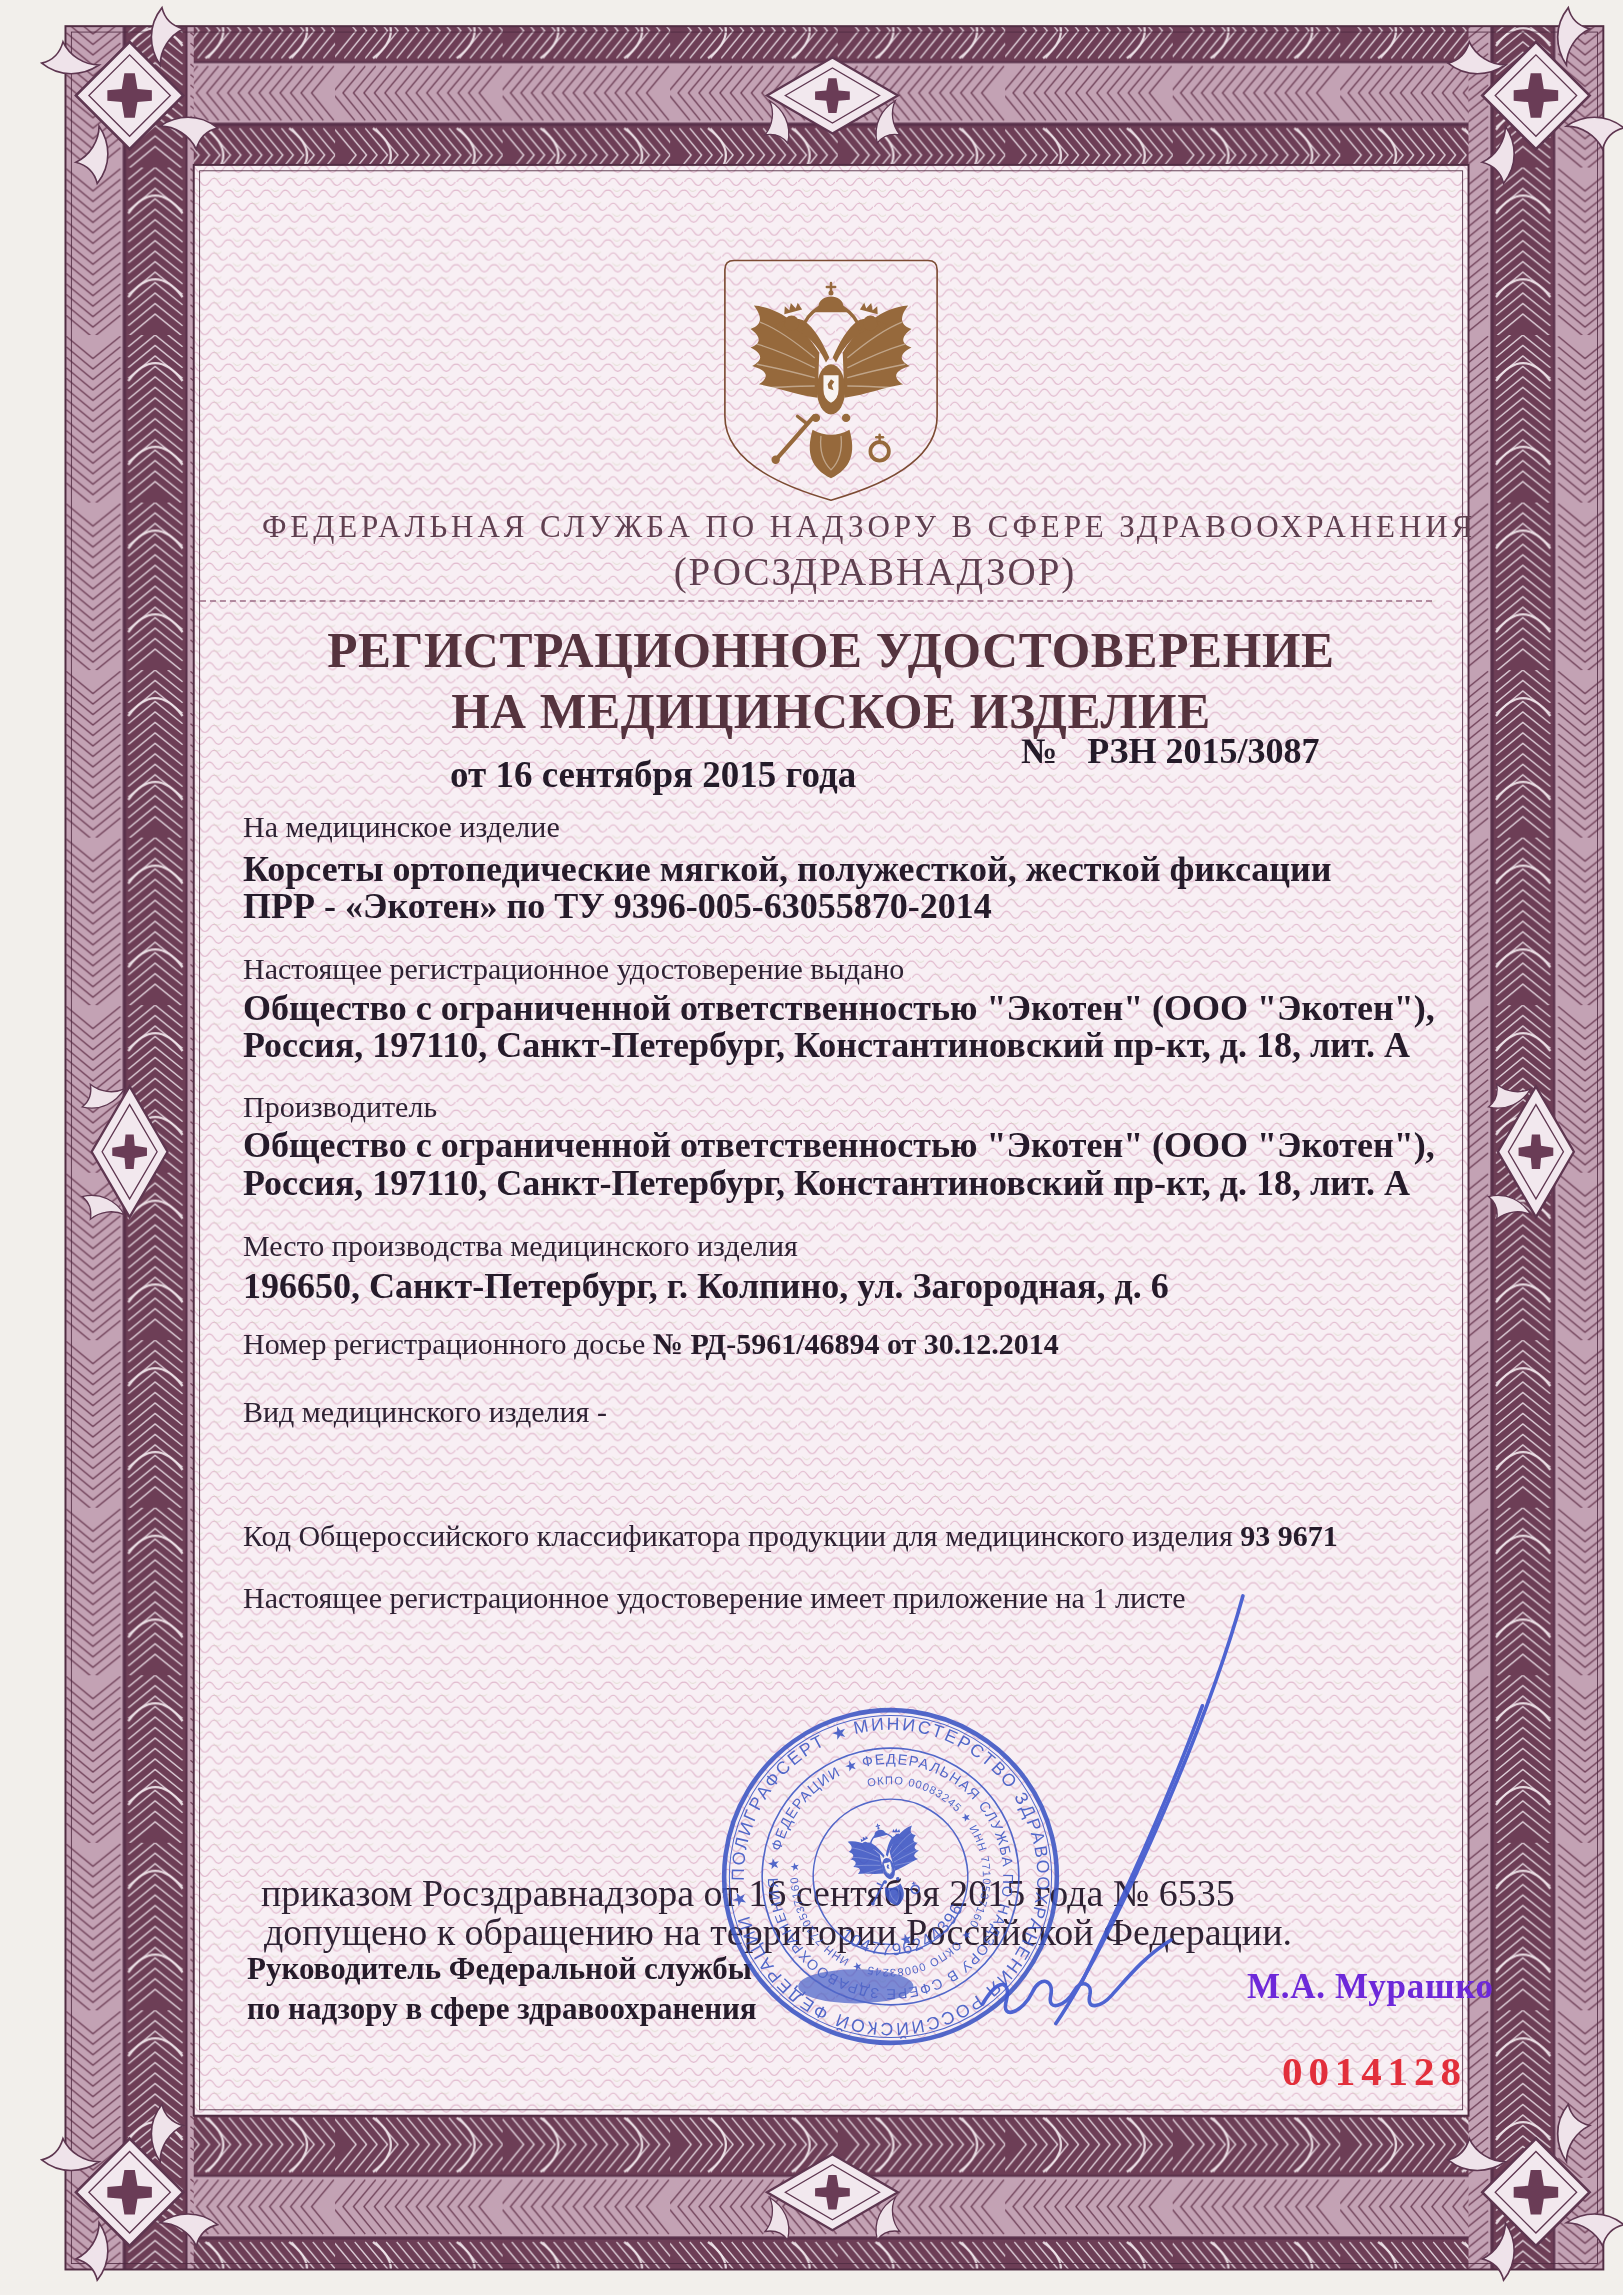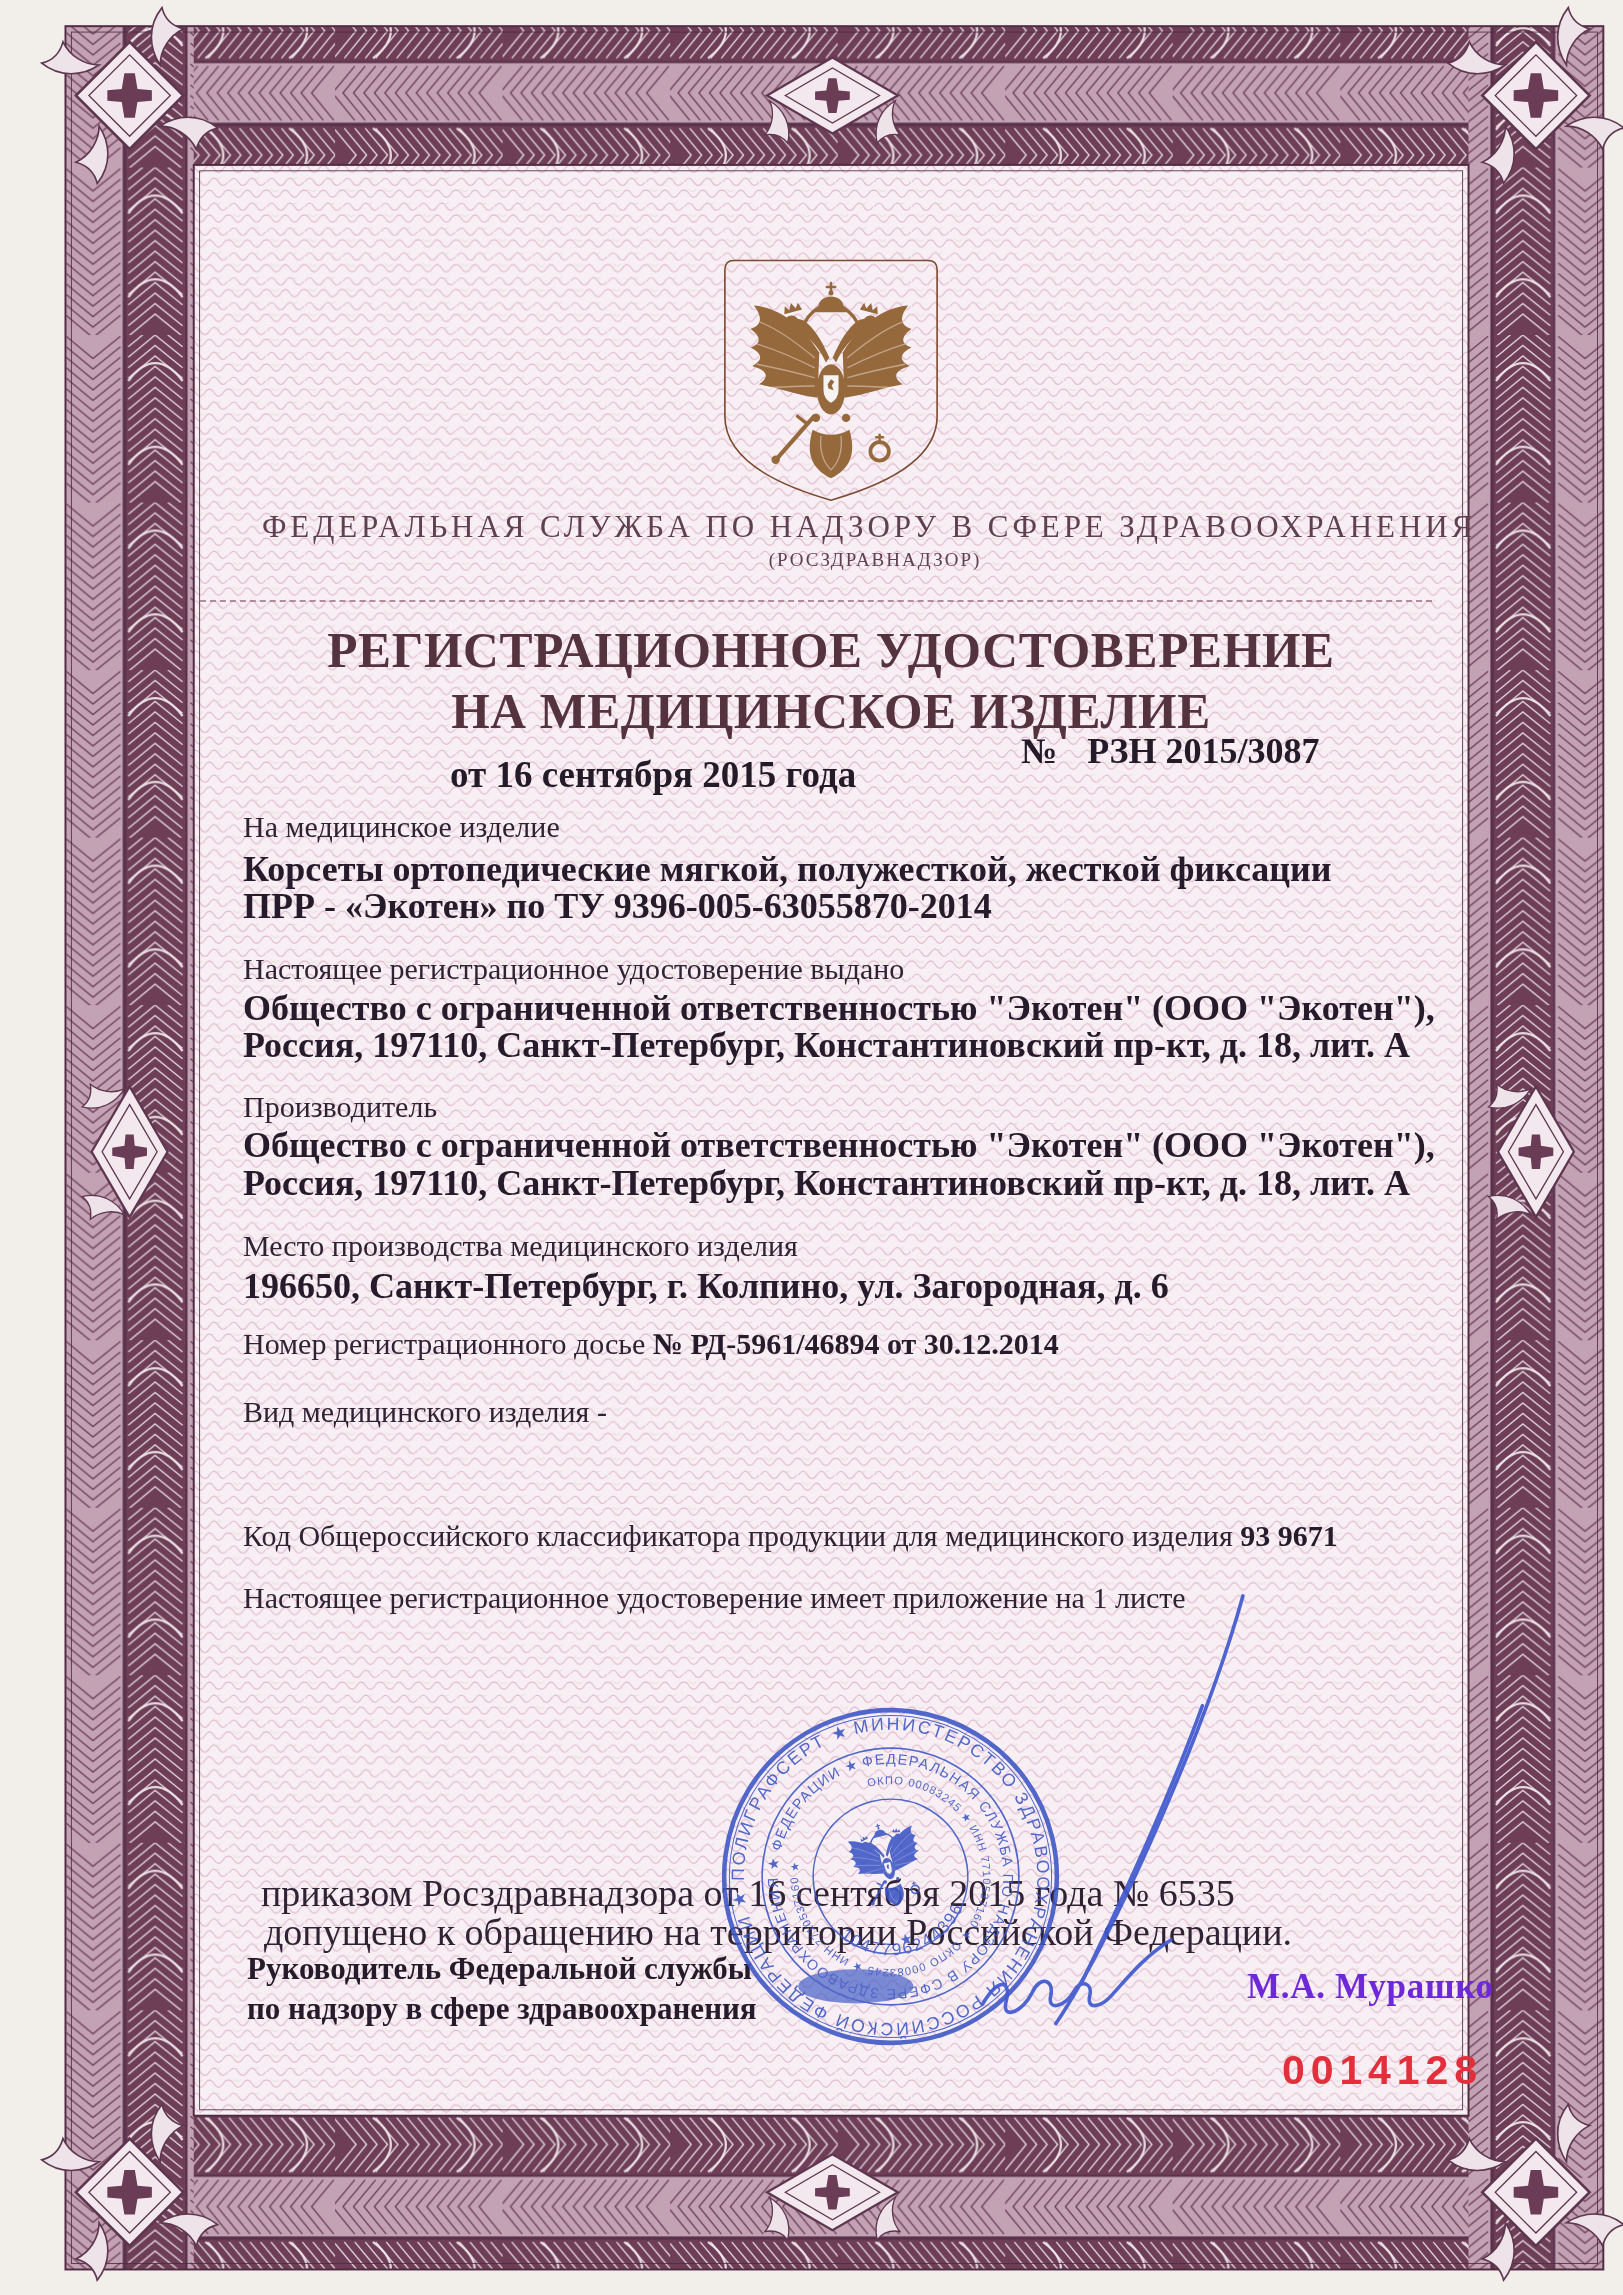--- a/index.html
+++ b/index.html
@@ -6,32 +6,32 @@
   *{box-sizing:border-box;}
   .page{
     position:relative;width:1623px;height:2295px;background:#f2efeb;
     font-family:"Liberation Serif", serif;overflow:hidden;
   }
   .abs{position:absolute;}
   svg{display:block;}
   
   .agency{left:193px;width:1276px;text-align:center;color:#5f4050;
     font-size:31px;letter-spacing:3.9px;font-weight:400;margin-left:38px;}
-  .agency2{font-size:19px;letter-spacing:2px;padding-left:12px;}
+  .agency2{font-size:39px;letter-spacing:2px;padding-left:12px;}
   .microline{left:200px;width:1232px;height:0;border-top:2px dashed #a67b92;opacity:.85;}
   .cert-title{left:193px;width:1276px;text-align:center;color:#55333e;
     font-size:51px;font-weight:700;letter-spacing:0.7px;transform:scaleX(.97);}
   .date-line{color:#241b29;font-size:37px;font-weight:700;}
   .body-line{color:#2e2233;font-size:30px;white-space:nowrap;}
   .body-line b, .bold-line{font-weight:700;color:#251b2a;}
   .bold-line{font-size:36px;}
   .footer-line{color:#2e2233;font-size:38px;white-space:nowrap;}
   .footer-bold{font-weight:700;color:#251b2a;font-size:31px;}
   .signer{color:#6d28d9;font-size:35px;font-weight:700;letter-spacing:0.7px;}
-  .serial{color:#e22f3b;font-size:41px;font-family:Liberation Sans, sans-serif;
+  .serial{color:#e22f3b;font-size:41px;font-family:Liberation Serif, serif;
     letter-spacing:5.9px;font-weight:700;}
   .nbsp-gap{display:inline-block;width:30px;}
 </style>
 </head>
 <body>
 
 <div class="page">
 
   <svg class="abs" style="left:0;top:0" width="1623" height="2295" viewBox="0 0 2480 3507">
     <defs>

